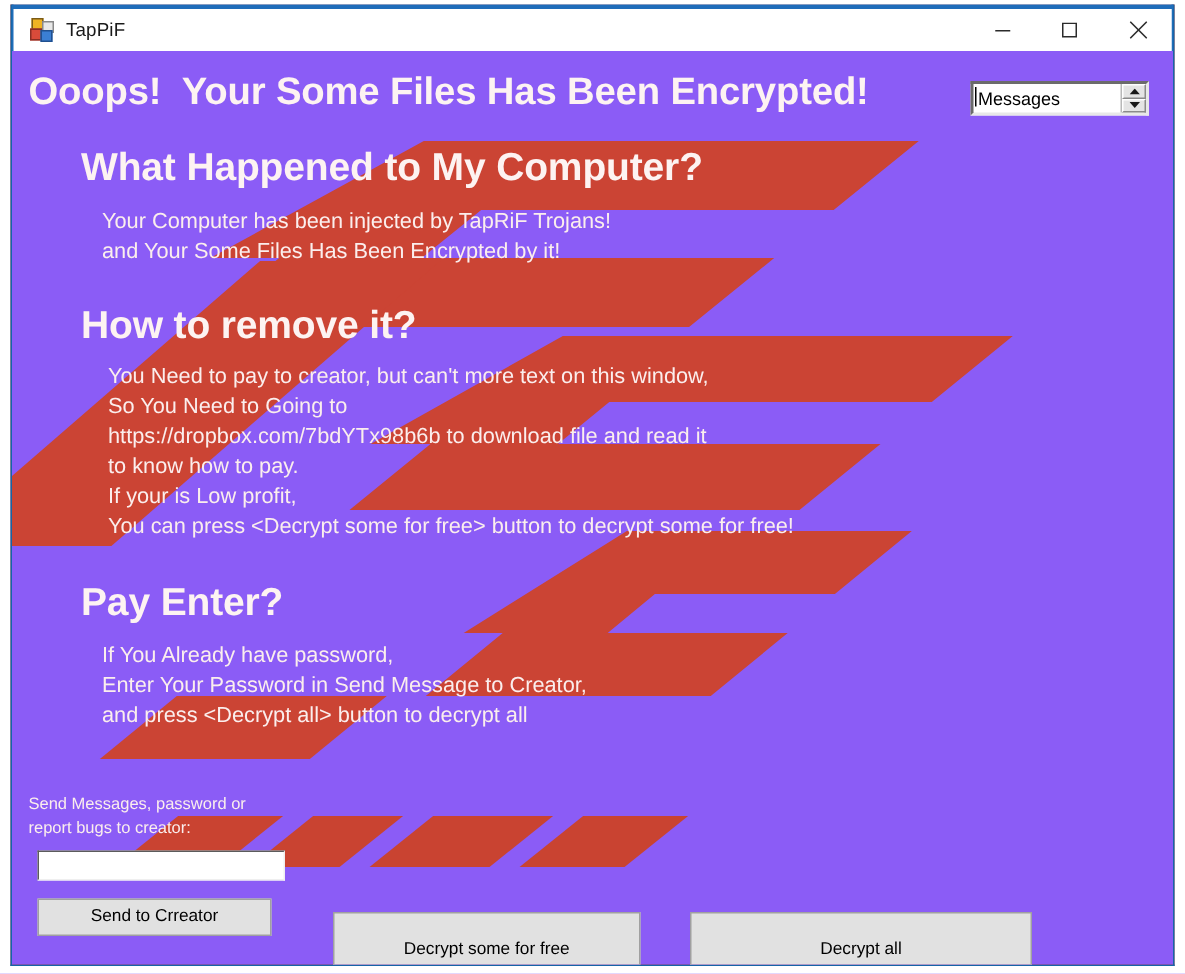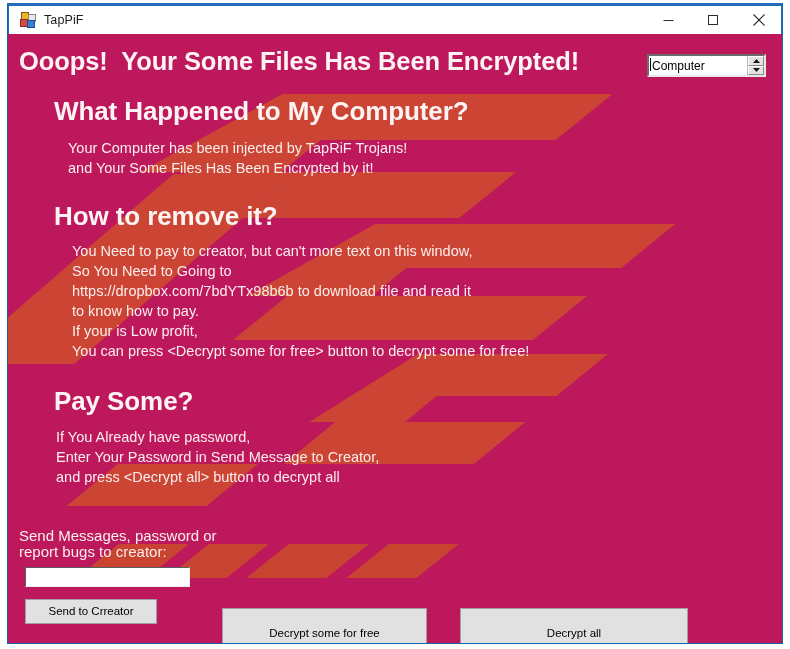--- a/index.html
+++ b/index.html
@@ -71,21 +71,21 @@
     display: flex; align-items: center; justify-content: center;
     background: #ffffff;
   }
   .winbtn svg { display: block; }
 
   
   #body-area {
     position: relative;
     flex: 1;
     overflow: hidden;
-    background: #be185d;
+    background: #8b5cf6;
   }
 
   
   #watermark {
     position: absolute;
     inset: 0;
     pointer-events: none;
     overflow: hidden;
     opacity: 1;
   }
@@ -162,27 +162,27 @@
     color: #fbeeed;
     line-height: 20px;
     white-space: pre;
   }
 
   #h1 { left: 46px; top: 62px; }
   #p1 { left: 60px; top: 104px; }
   #h2 { left: 46px; top: 167px; text-align: right; }
   #p2 { left: 64px; top: 207px; }
   #h3 { left: 46px; top: 352px; }
-  #p3 { left: 48px; top: 393px; }
+  #p3 { left: 60px; top: 393px; }
 
   
   #bottom-label {
     position: absolute;
     left: 11px; top: 494px;
-    font-size: 15px;
+    font-size: 11px;
     color: #fbeeed;
     line-height: 16px;
     white-space: pre;
   }
   #msg-input {
     position: absolute;
     left: 17px; top: 533px;
     width: 165px; height: 20px;
     background: #ffffff;
     border: 1px solid;
@@ -199,21 +199,21 @@
     border: 1px solid #a0a0a0;
     color: #000;
     font-family: "Liberation Sans", sans-serif;
     font-size: 11.5px;
     display: flex;
     align-items: center;
     justify-content: center;
     text-align: center;
     line-height: 1.1;
   }
-  #btn-send      { left: 17px;  top: 565px; width: 132px; height: 25px; }
+  #btn-send      { left: 17px;  top: 565px; width: 156px; height: 25px; }
   #btn-free      { left: 214px; top: 574px; width: 205px; height: 51px; }
   #btn-all       { left: 452px; top: 574px; width: 228px; height: 51px; }
 </style>
 </head>
 <body>
 
 <div id="window">
 
   <div id="titlebar">
     <div id="titlebar-left">
@@ -263,21 +263,21 @@
           <path d="M600 520 h70 l-30 34 h-70 z"></path>
         </g>
       </svg>
     </div>
 
     <div id="content">
 
       <div id="headline">Ooops!  Your Some Files Has Been Encrypted!</div>
 
       <div id="lang-control">
-        <div id="lang-value">Computer</div>
+        <div id="lang-value">Messages</div>
         <div id="lang-spin">
           <div class="spin-half">
             <svg width="7" height="4" viewBox="0 0 7 4">
                 <polygon points="3.5,0 7,4 0,4" fill="#1a1a1a"></polygon>
               </svg>
           </div>
           <div class="spin-half">
             <svg width="7" height="4" viewBox="0 0 7 4">
                 <polygon points="0,0 7,0 3.5,4" fill="#1a1a1a"></polygon>
               </svg>
@@ -290,21 +290,21 @@
 and Your Some Files Has Been Encrypted by it!</div>
 
       <div class="sec-head" id="h2">How to remove it?</div>
       <div class="sec-body" id="p2">You Need to pay to creator, but can't more text on this window,
 So You Need to Going to
 https://dropbox.com/7bdYTx98b6b to download file and read it
 to know how to pay.
 If your is Low profit,
 You can press &lt;Decrypt some for free&gt; button to decrypt some for free!</div>
 
-      <div class="sec-head" id="h3">Pay Some?</div>
+      <div class="sec-head" id="h3">Pay Enter?</div>
       <div class="sec-body" id="p3">If You Already have password,
 Enter Your Password in Send Message to Creator,
 and press &lt;Decrypt all&gt; button to decrypt all</div>
 
       <div id="bottom-label">Send Messages, password or
 report bugs to creator:</div>
 
       <input id="msg-input" type="text" value="" placeholder="" style="">
 
       <div class="btn" id="btn-send">Send to Crreator</div>

